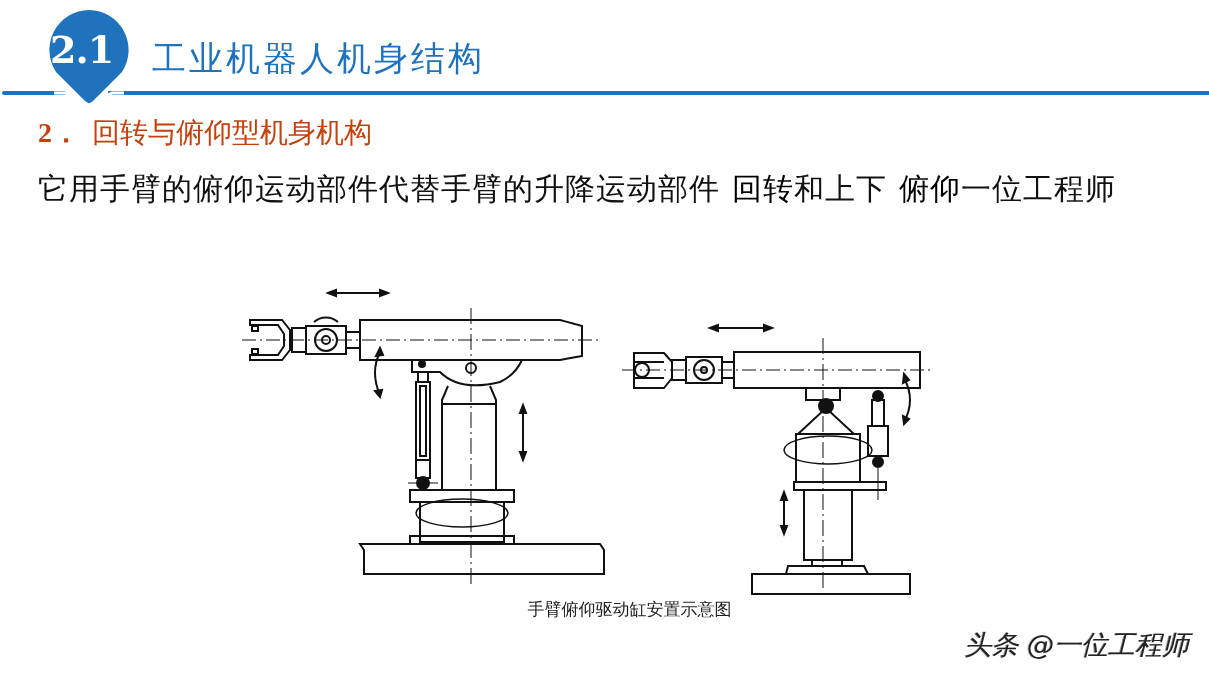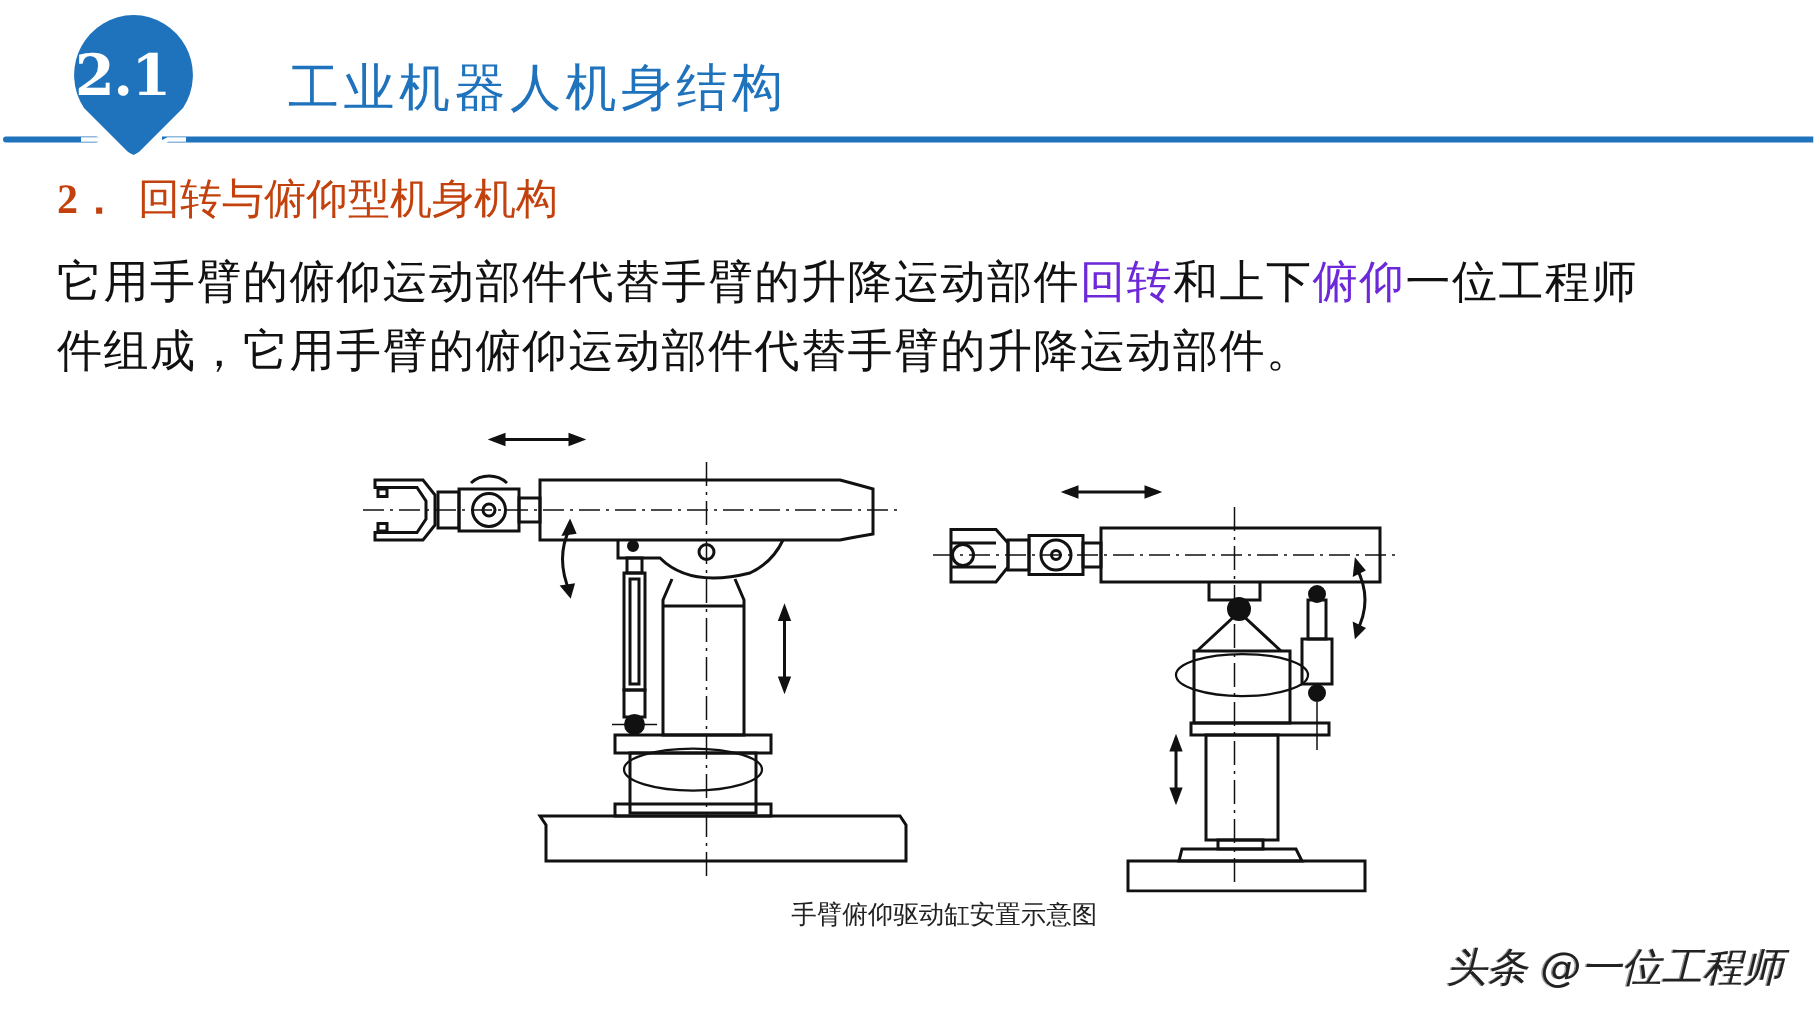--- a/index.html
+++ b/index.html
@@ -7,27 +7,27 @@
          font-family: "DejaVu Serif", "Liberation Serif", serif; }
   .header-line-left { position: absolute; left: 2px; top: 91px; width: 64px; height: 4px;
          background: #1f73bd; border-radius: 2px; }
   .header-line-right { position: absolute; left: 108px; top: 91px; width: 1101px; height: 4px;
          background: #1f73bd; }
   .badge { position: absolute; left: 44px; top: 8px; width: 90px; height: 98px; }
   .badge-number { position: absolute; left: 50px; top: 27px; width: 78px; 
          color: #ffffff; font-family: "DejaVu Serif", serif; font-weight: bold; font-size: 38px;
          letter-spacing: -1px; }
   .header-title { position: absolute; left: 152px; top: 36px; font-size: 34px; color: #1f73bd;
-         font-family: "DejaVu Sans", sans-serif; letter-spacing: 3px; margin-left: 40px; }
+         font-family: "DejaVu Sans", sans-serif; letter-spacing: 3px; }
   .section-heading { position: absolute; left: 38px; top: 114px; font-size: 28px; color: #c2410c;
          font-family: "DejaVu Sans", sans-serif; }
   .section-heading .num { font-family: "Liberation Serif", serif; font-weight: bold; margin-right: 12px; }
   .body-text { position: absolute; left: 38px; top: 166px; width: 1120px; font-size: 30px;
          line-height: 46px; color: #111; font-family: "DejaVu Sans", sans-serif; letter-spacing: 1px; }
-  .hl { color: #6d28d9; }
+  .hl { color: #000000; margin-left: 12px; }
   .diagram { position: absolute; }
   .caption { position: absolute; left: 0; top: 598px; width: 1259px; text-align: center;
          font-size: 17px; color: #222; font-family: "DejaVu Sans", sans-serif; }
   .watermark { position: absolute; right: 20px; top: 627px; font-size: 27px; color: #222;
          font-family: "DejaVu Sans", sans-serif; text-shadow: 1px 1px 0 #fff, -1px 0 0 #999; font-style: italic; }
 </style>
 </head>
 <body>
 
 <div class="header-line-left"></div>
@@ -39,21 +39,20 @@
 </svg>
 <div class="badge-number">2.1</div>
 <div class="header-title">工业机器人机身结构</div>
 
 <div class="section-heading">
   <span class="num">2．</span><span>回转与俯仰型机身机构</span>
 </div>
 
 <div class="body-text">
   <div><span>它用手臂的俯仰运动部件代替手臂的升降运动部件</span><span class="hl">回转</span><span>和上下</span><span class="hl">俯仰</span><span>一位工程师</span></div>
-  <div>件组成，它用手臂的俯仰运动部件代替手臂的升降运动部件。</div>
 </div>
 
 <svg class="diagram" style="left:230px; top:280px;" width="380" height="310" viewBox="0 0 380 310" fill="none" stroke="#111" stroke-width="2">
 
   <g>
     <line x1="98" y1="13" x2="158" y2="13"></line>
     <path d="M98 13 l8 -3 l0 6 z M158 13 l-8 -3 l0 6 z" fill="#111"></path>
   </g>
 
   <line x1="12" y1="60" x2="368" y2="60" stroke-width="1" stroke-dasharray="14 4 2 4"></line>

